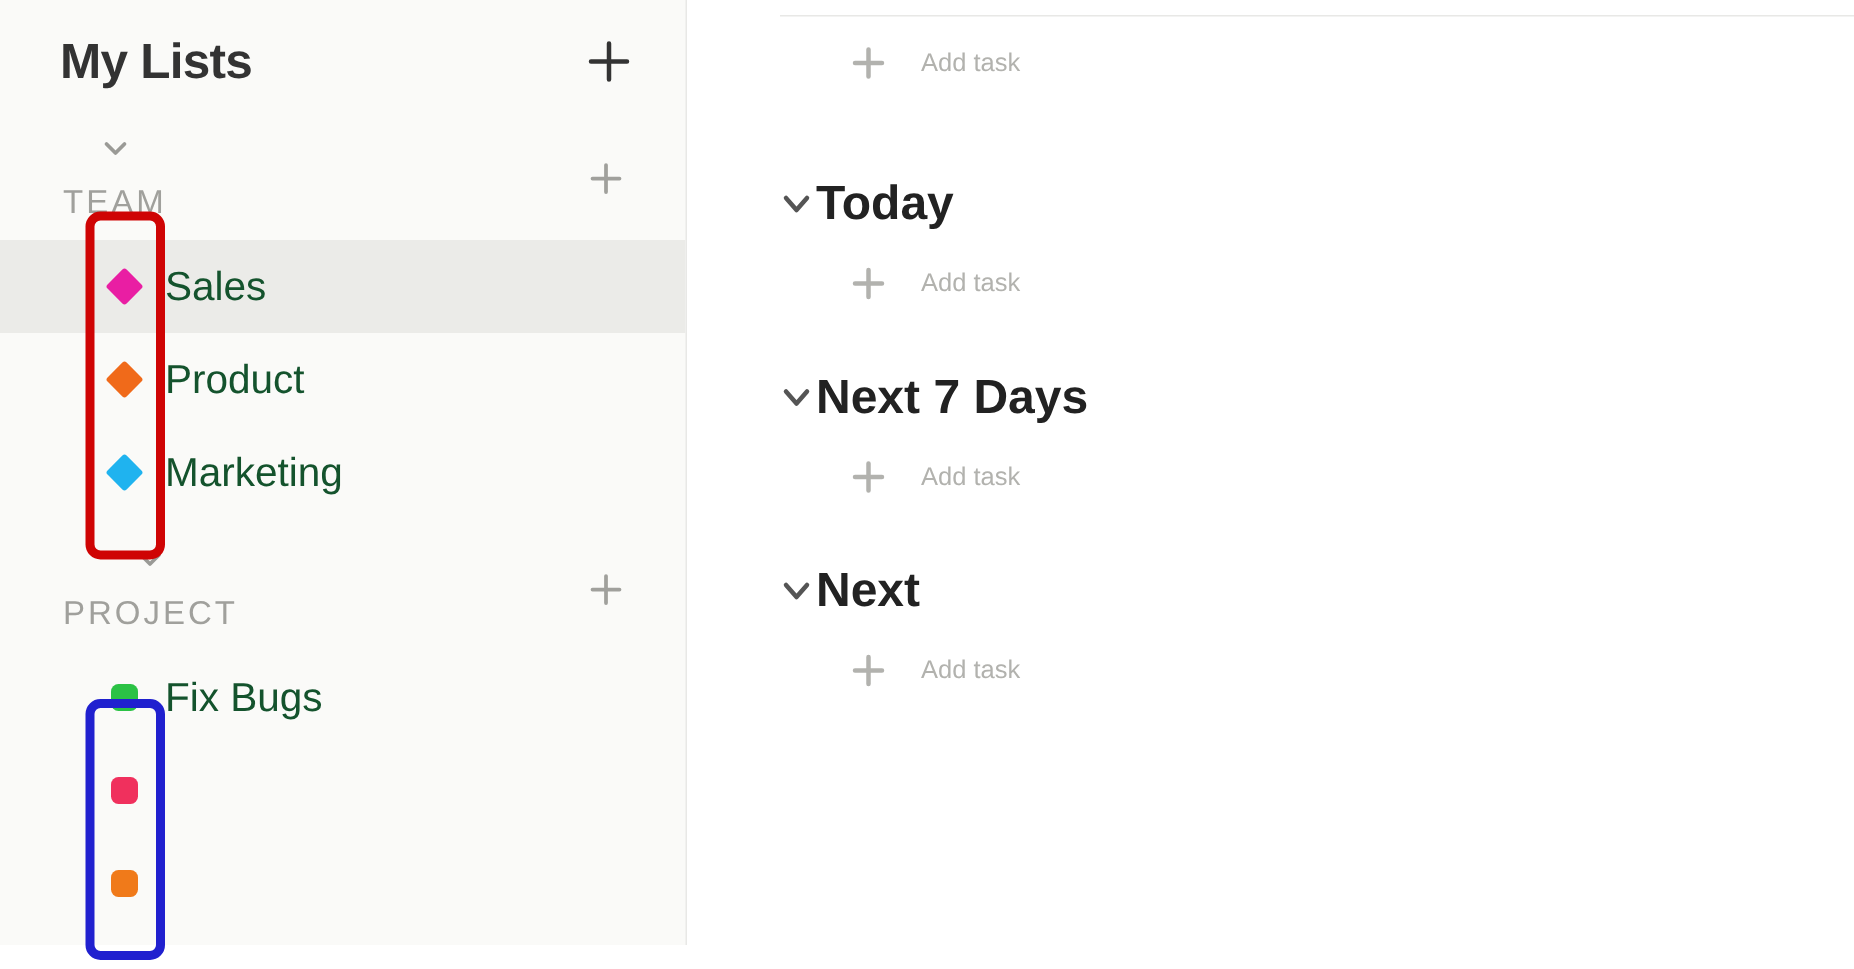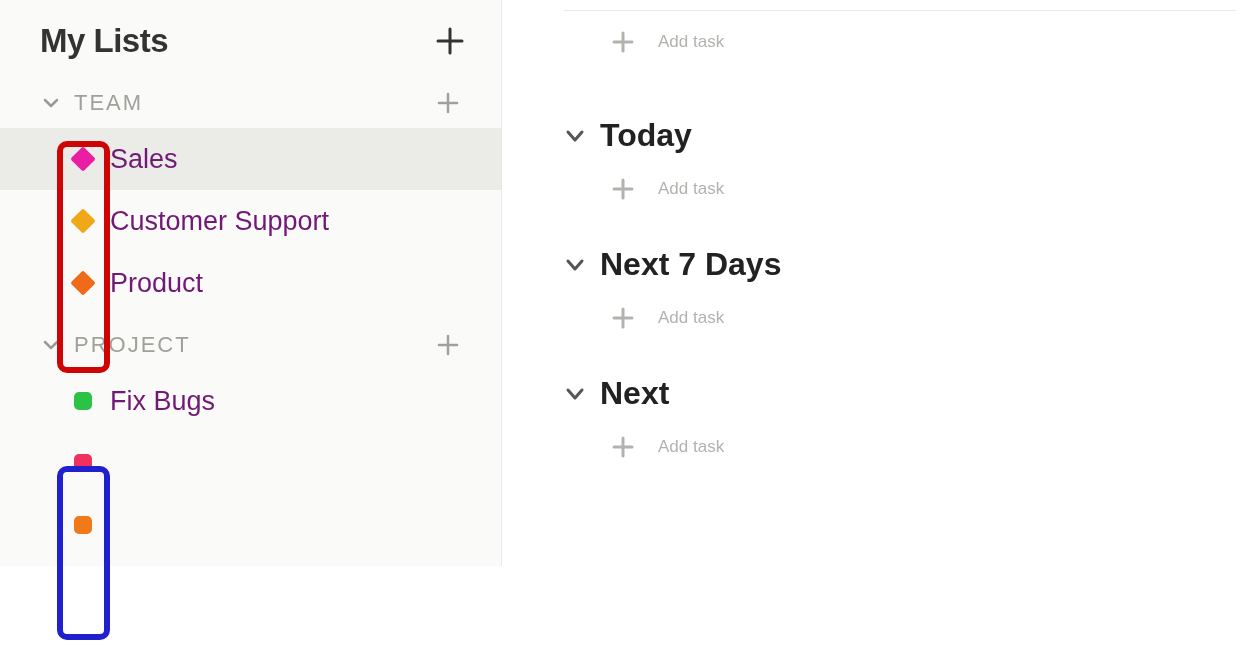--- a/index.html
+++ b/index.html
@@ -9,21 +9,21 @@
       font-family: -apple-system, BlinkMacSystemFont, "Segoe UI", Helvetica, Arial, sans-serif;
     }
     body {
       display: flex;
       width: 1236px;
       height: 646px;
       background: #fff;
       overflow: hidden;
     }
     .sidebar {
-      width: 502px;
+      width: 458px;
       background: #fafaf8;
       border-right: 1px solid #e8e8e6;
       padding-top: 8px;
       overflow: hidden;
     }
     .sidebar-header {
       display: flex;
       align-items: center;
       justify-content: space-between;
       padding: 14px 36px 22px 40px;
@@ -42,20 +42,21 @@
     .section-header {
       display: flex;
       align-items: center;
       justify-content: space-between;
       padding: 8px 40px 8px 42px;
     }
     .section-left {
       display: flex;
       align-items: center;
       gap: 14px;
+      flex-direction: column;
     }
     .chevron {
       color: #9a9a96;
       display: inline-flex;
       align-items: center;
     }
     .section-label {
       font-size: 22px;
       letter-spacing: 2px;
       color: #a0a09c;
@@ -88,21 +89,21 @@
     }
     .marker.diamond {
       transform: rotate(45deg);
       border-radius: 2px;
     }
     .marker.square {
       border-radius: 5px;
     }
     .list-item-label {
       font-size: 27px;
-      color: #701a75;
+      color: #14532d;
       white-space: nowrap;
       overflow: hidden;
       text-overflow: ellipsis;
       max-width: 340px;
     }
     .highlight-box {
       position: absolute;
       border: 6px solid;
       border-radius: 10px;
       pointer-events: none;
@@ -153,21 +154,21 @@
       font-size: 17px;
       color: #b2b2ae;
     }
     .section-group {
       padding-top: 44px;
       padding-left: 62px;
     }
     .section-title-row {
       display: flex;
       align-items: center;
-      gap: 14px;
+      gap: 2px;
       cursor: pointer;
     }
     .section-chevron {
       color: #555;
       display: inline-flex;
     }
     .section-title {
       font-size: 32px;
       font-weight: 700;
       color: #222;
@@ -207,26 +208,26 @@
             <path d="M13 4 V22 M4 13 H22" stroke="currentColor" stroke-width="2.5" stroke-linecap="round"></path>
           </svg>
       </span>
     </div>
     <div class="list-items">
       <div class="list-item selected">
         <span class="marker diamond" style="background:#e91ea3"></span>
         <span class="list-item-label">Sales</span>
       </div>
       <div class="list-item">
-        <span class="marker diamond" style="background:#f0a818"></span>
-        <span class="list-item-label">Customer Support</span>
-      </div>
-      <div class="list-item">
         <span class="marker diamond" style="background:#f06a1a"></span>
         <span class="list-item-label">Product</span>
+      </div>
+      <div class="list-item">
+        <span class="marker diamond" style="background:#1fb3ef"></span>
+        <span class="list-item-label">Marketing</span>
       </div>
     </div>
 
     <div class="section-header">
       <div class="section-left">
         <span class="chevron">
           <svg width="18" height="18" viewBox="0 0 18 18">
               <path d="M3 6 L9 12 L15 6" stroke="currentColor" stroke-width="2.5" fill="none" stroke-linecap="round" stroke-linejoin="round"></path>
             </svg>
         </span>

